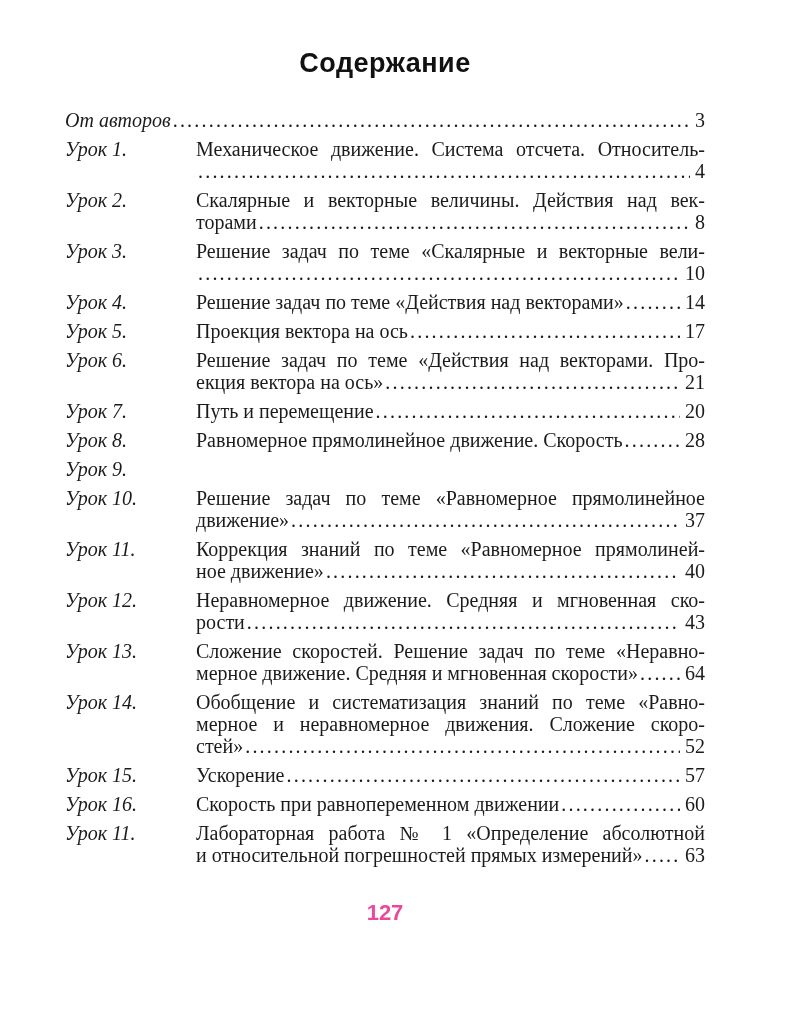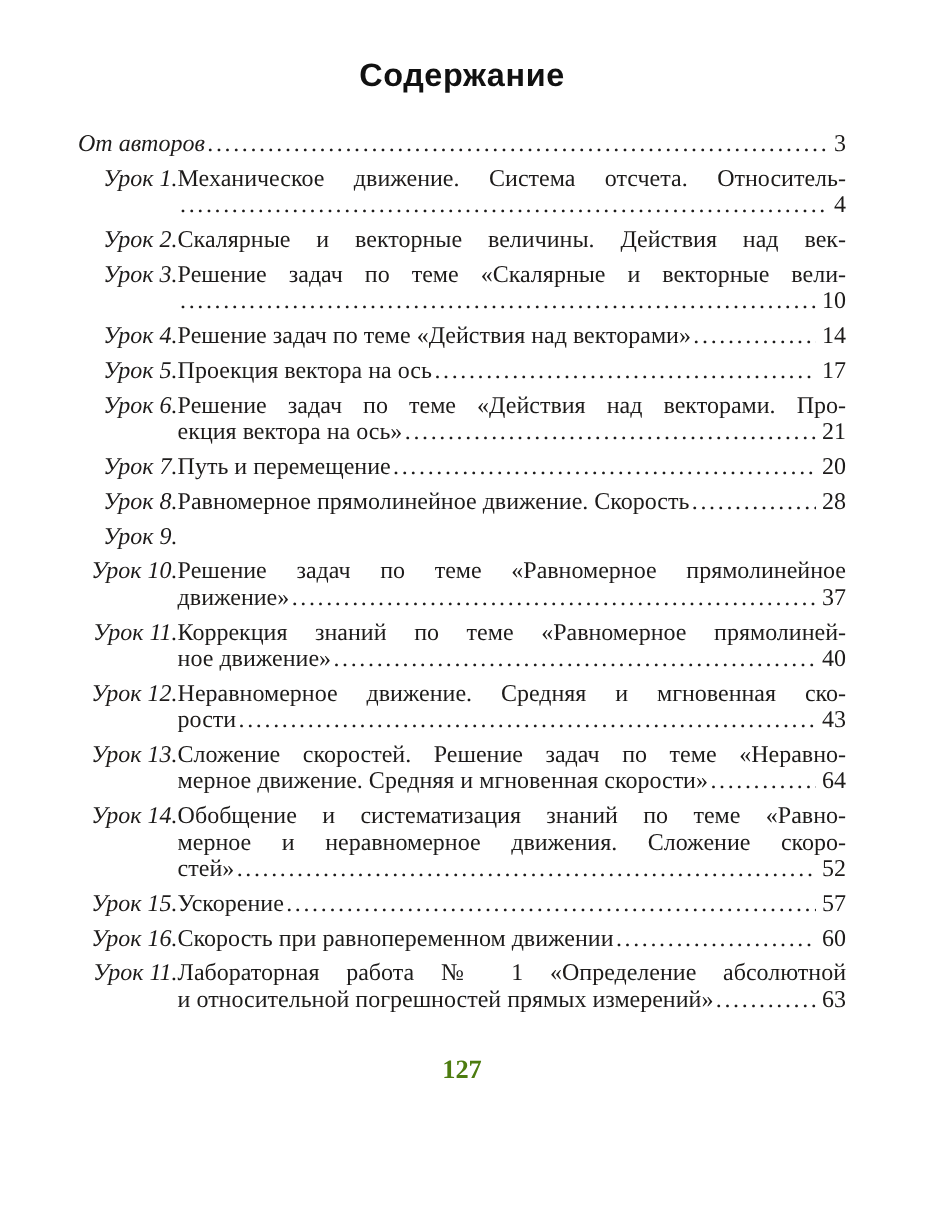--- a/index.html
+++ b/index.html
@@ -39,25 +39,25 @@
     font-size: 20px;
     line-height: 22px;
   }
   .toc-row.no-label .toc-content {
     margin-left: 0;
   }
   .toc-label {
     flex: 0 0 83px;
     font-style: italic;
     white-space: nowrap;
-    text-align: right;
   }
   .toc-content {
     flex: 1 1 auto;
     min-width: 0;
+    margin-left: 48px;
   }
   .toc-row.italic-content .line-text {
     font-style: italic;
   }
   .toc-line.justified {
     text-align: justify;
     text-align-last: justify;
   }
   .toc-line-last {
     display: flex;
@@ -76,26 +76,26 @@
   .dots::after {
     content: "....................................................................................................................";
     letter-spacing: 2.2px;
   }
   .pagenum {
     flex: 0 0 auto;
     padding-left: 5px;
     text-align: right;
   }
   .footer-pagenum {
-    font-family: Liberation Serif, serif;
+    font-family: Liberation Sans, sans-serif;
     font-weight: 700;
     font-size: 22px;
     text-align: center;
     margin-top: 34px;
-    color: #4d7c0f;
+    color: #ec4899;
   }
 </style>
 </head>
 <body>
 
 <div class="page">
   <h1 class="page-title">Содержание</h1>
   <div class="toc">
       <div class="toc-row no-label italic-content">
         <div class="toc-content">
@@ -113,20 +113,25 @@
           <div class="toc-line-last">
             <span class="dots"></span>
             <span class="pagenum">4</span>
           </div>
         </div>
       </div>
       <div class="toc-row">
         <div class="toc-label">Урок 2.</div>
         <div class="toc-content">
           <div class="toc-line justified">Скалярные и векторные величины. Действия над век-</div>
+          <div class="toc-line-last">
+            <span class="line-text">торами</span>
+            <span class="dots"></span>
+            <span class="pagenum">8</span>
+          </div>
         </div>
       </div>
       <div class="toc-row">
         <div class="toc-label">Урок 3.</div>
         <div class="toc-content">
           <div class="toc-line justified">Решение задач по теме «Скалярные и векторные вели-</div>
           <div class="toc-line-last">
             <span class="dots"></span>
             <span class="pagenum">10</span>
           </div>

